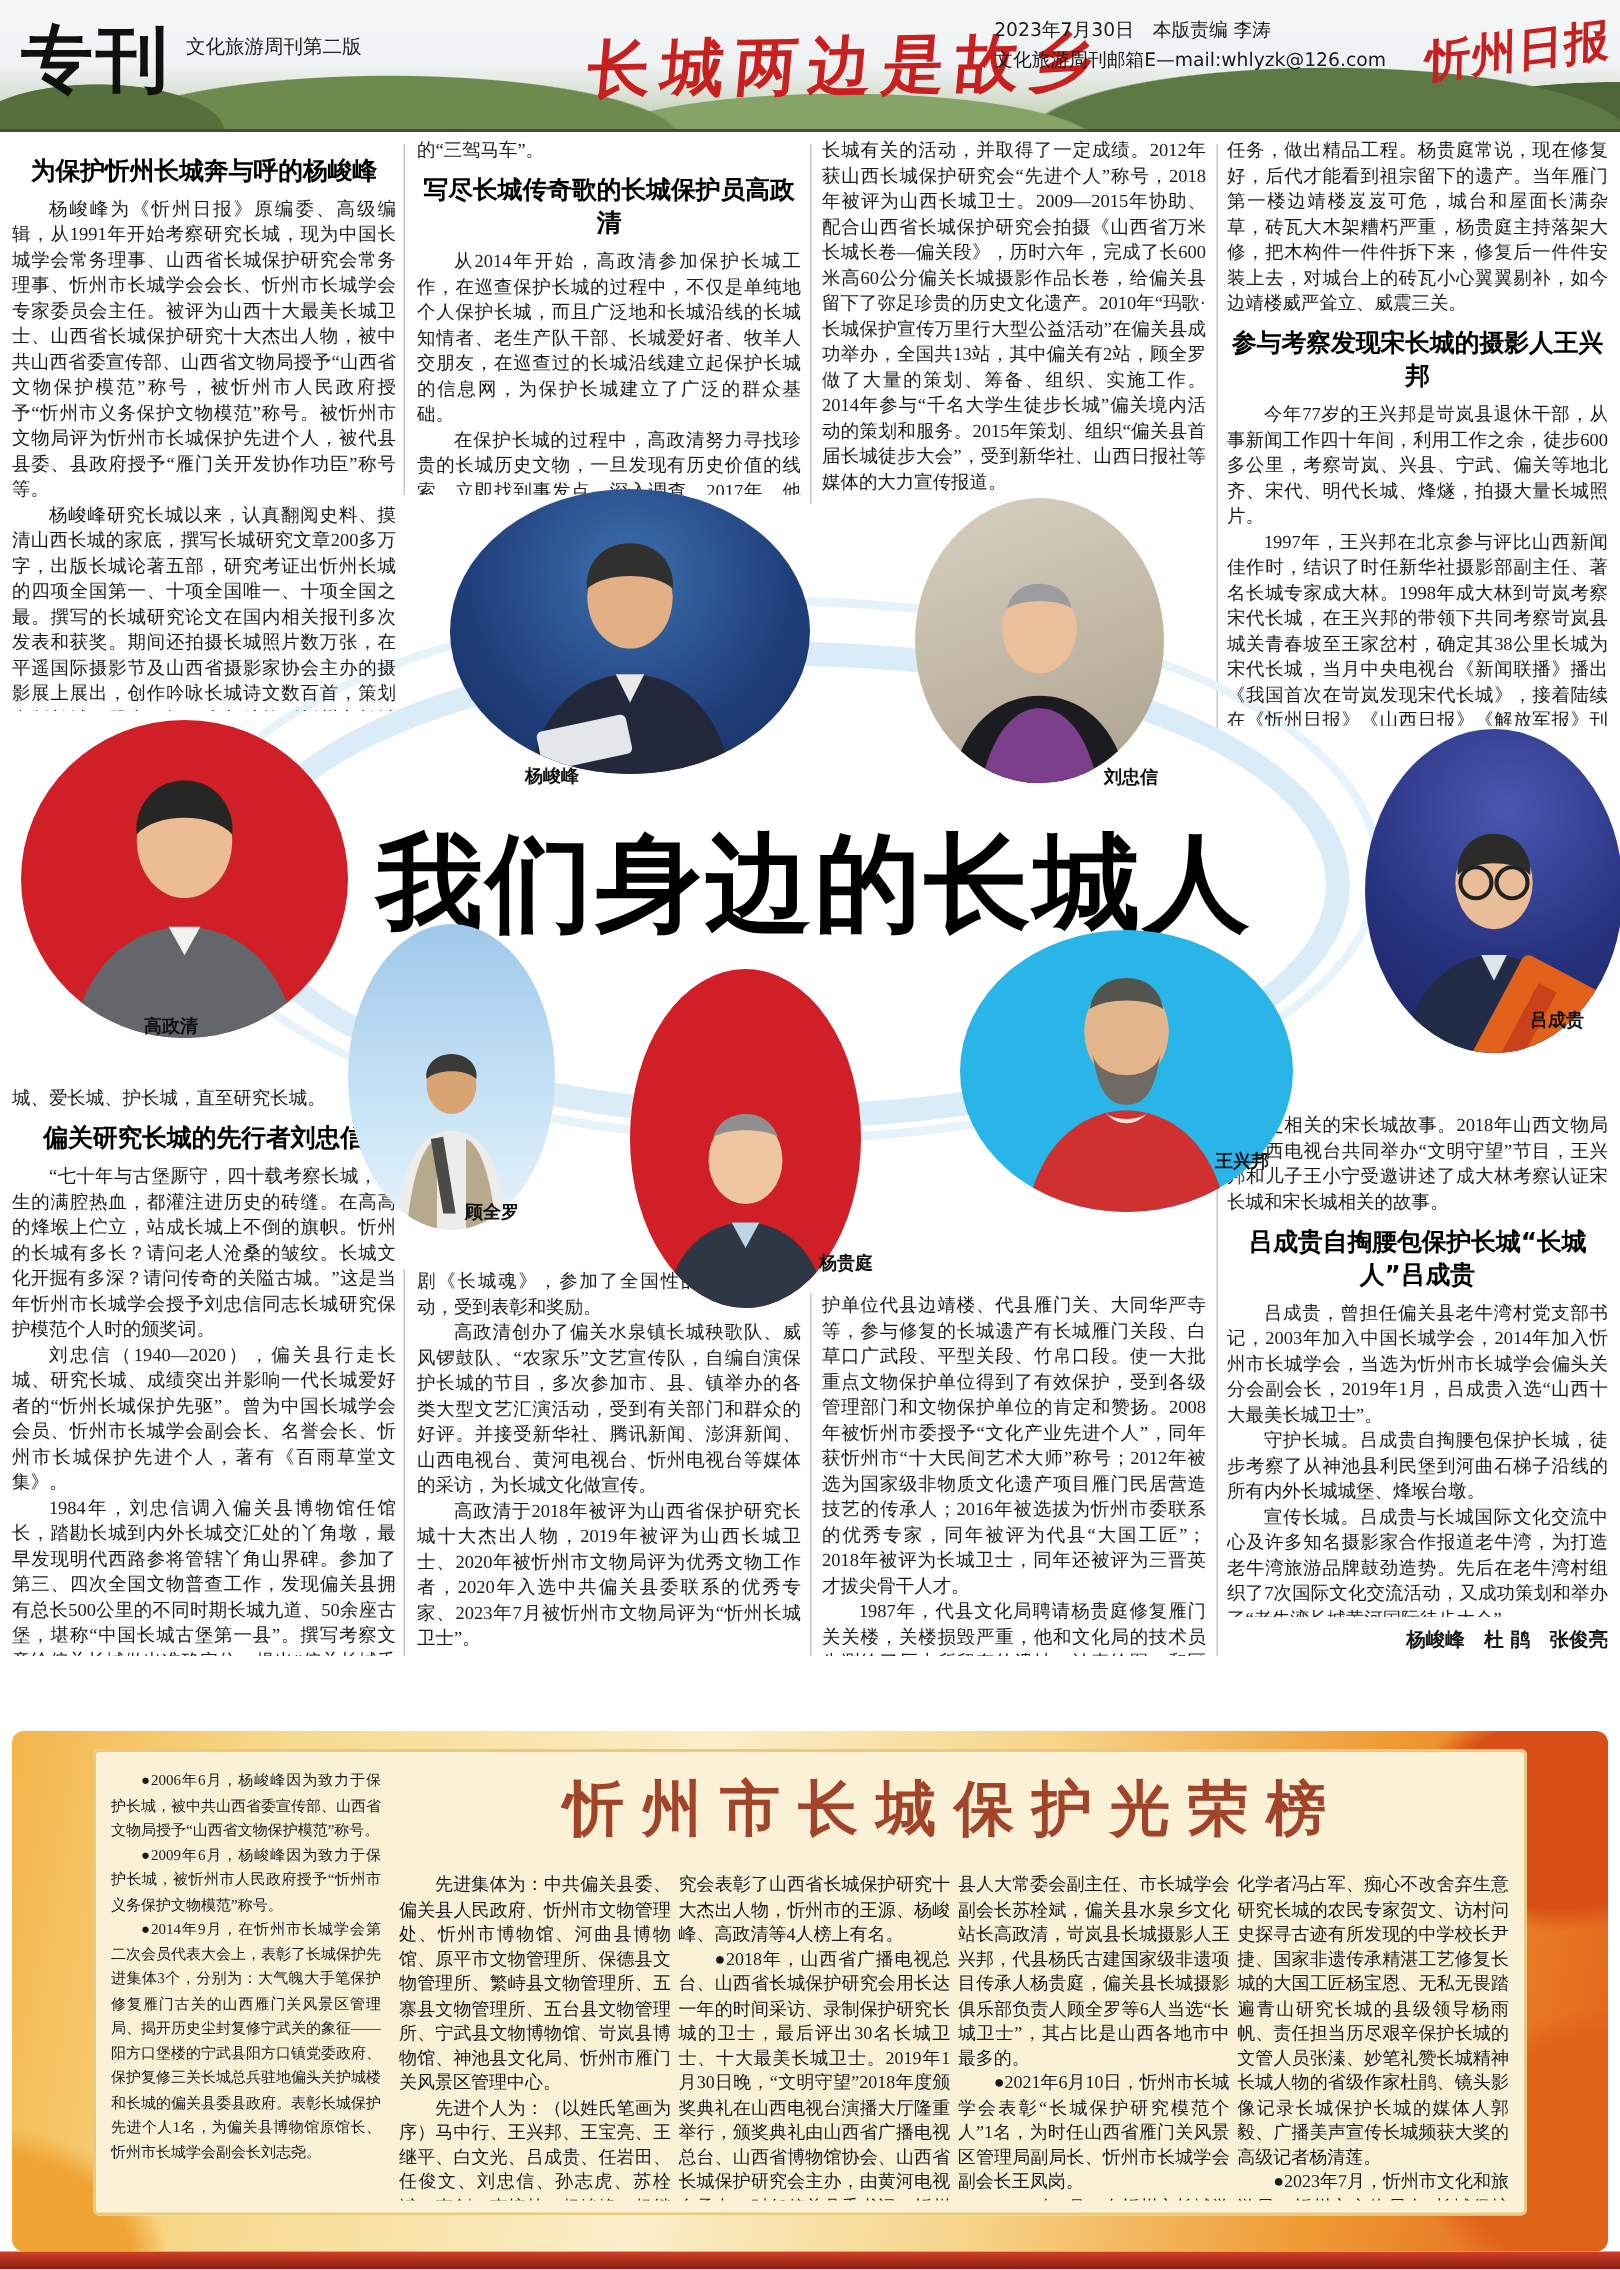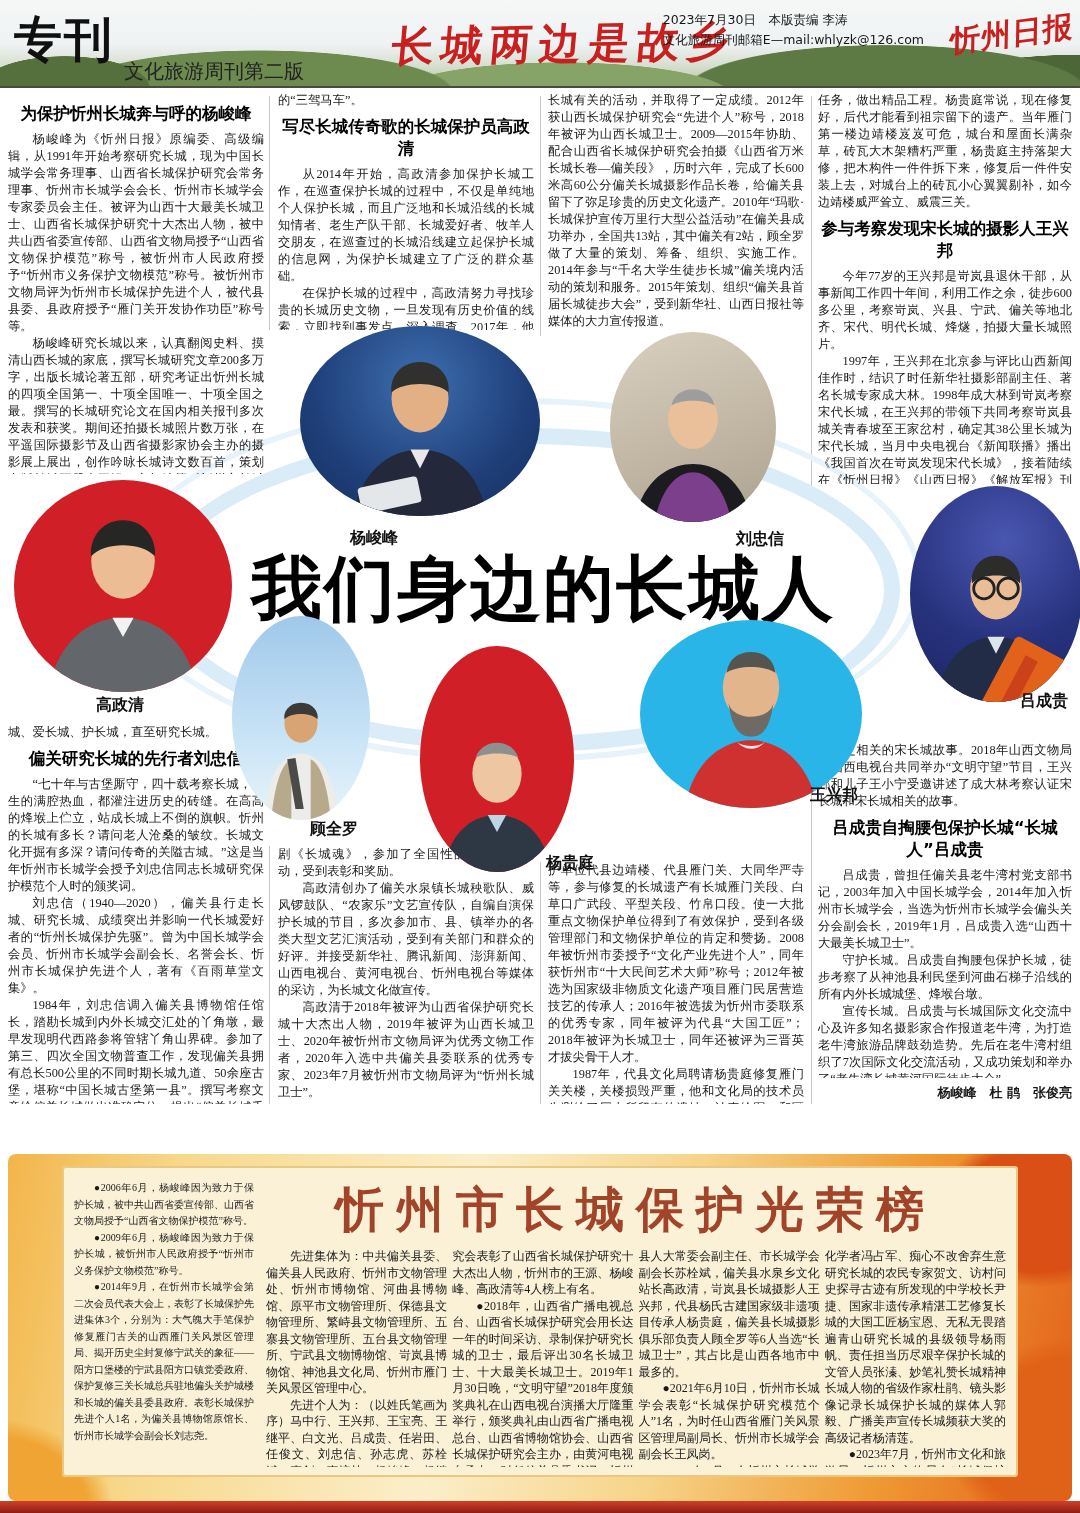--- a/index.html
+++ b/index.html
@@ -8,21 +8,21 @@
   
   #masthead{position:absolute;left:0;top:0;width:1080px;height:86px;border-bottom:2px solid #4a4a42;
     background:
       radial-gradient(140px 52px at 6% 102%, #55703d 0 60%, transparent 61%),
       radial-gradient(320px 70px at 24% 108%, #6d8a4f 0 60%, transparent 61%),
       radial-gradient(280px 56px at 52% 112%, #86a468 0 60%, transparent 61%),
       radial-gradient(330px 76px at 82% 106%, #5d7a45 0 60%, transparent 61%),
       radial-gradient(220px 46px at 100% 96%, #4c6637 0 60%, transparent 61%),
       linear-gradient(180deg,#f6f8f7 0%,#eef2f3 52%,#d7dfd0 76%,#b9c9a4 100%);}
   .m-edition{position:absolute;left:14px;top:8px;font-size:48px;font-weight:bold;color:#101010;letter-spacing:2px;}
-  .m-supp{position:absolute;left:124px;top:22px;font-size:20px;color:#222;margin-top:36px;}
+  .m-supp{position:absolute;left:124px;top:22px;font-size:13px;color:#222;}
   .m-banner{position:absolute;left:392px;top:16px;font-size:42px;font-weight:bold;color:#c7201f;
     letter-spacing:7px;transform:skewX(-6deg) rotate(-1deg);font-family:"Liberation Serif",serif;}
   .m-right{position:absolute;right:156px;top:10px;text-align:left;font-size:12.5px;color:#181818;
     font-family:"DejaVu Sans","Liberation Sans",sans-serif;line-height:20px;}
   .m-logo{position:absolute;right:6px;top:14px;font-size:30px;font-weight:bold;color:#c7201f;
     transform:rotate(-7deg) skewX(-8deg);letter-spacing:1px;}
   
   .seg{position:absolute;overflow:hidden;font-size:12.3px;line-height:17px;text-align:justify;z-index:2;}
   .bp{margin:0;text-indent:2em;}
   .frag{text-indent:0;}
@@ -31,38 +31,38 @@
   .byline{position:absolute;z-index:2;font-weight:bold;font-size:13px;
     font-family:"DejaVu Sans","Liberation Sans",sans-serif;}
   .vrule{position:absolute;width:1px;background:#c7c7c7;z-index:0;}
   
   .ring{position:absolute;border-radius:50%;z-index:1;}
   #ring1{left:150px;top:428px;width:718px;height:292px;border:16px solid #d9ecf7;}
   #ring2{left:118px;top:398px;width:792px;height:352px;border:6px solid #e7f3fa;}
   .photo{position:absolute;border-radius:50%;overflow:hidden;z-index:3;}
   .photo svg{display:block;width:100%;height:100%;}
   .cap{position:absolute;z-index:4;font-family:Liberation Serif, serif;
-    font-weight:bold;font-size:16px;color:#111;margin-top:19px;}
+    font-weight:bold;font-size:12px;color:#111;}
   #bigtitle{position:absolute;left:234px;top:542px;width:618px;z-index:2;text-align:center;
     font-family:"DejaVu Sans","Liberation Sans",sans-serif;font-weight:900;font-size:71px;
     letter-spacing:2px;color:#000;white-space:nowrap;}
   
   #honor{position:absolute;left:8px;top:1154px;width:1064px;height:347px;border-radius:8px;
     background:
       radial-gradient(170px 130px at 97% 16%, #d94f16 0 48%, transparent 60%),
       radial-gradient(230px 170px at 101% 82%, #e06218 0 48%, transparent 60%),
       radial-gradient(210px 150px at -2% 102%, #f0a433 0 48%, transparent 60%),
       linear-gradient(100deg,#f3b54a 0%,#f7d98c 16%,#fbeec9 42%,#f6d488 62%,#ef9a33 82%,#e2611a 100%);}
   #honor-panel{position:absolute;left:54px;right:54px;top:12px;bottom:24px;background:#faf1d7;
     border-radius:4px;box-shadow:0 0 0 2px #e8c97f inset;}
   .h-left{position:absolute;left:12px;top:14px;width:180px;bottom:12px;overflow:hidden;
     font-size:10px;line-height:16.5px;text-align:justify;}
   .h-left p{margin:0;text-indent:2em;}
   #honor-title{position:absolute;left:204px;right:12px;top:12px;text-align:center;font-weight:bold;
-    font-size:48px;letter-spacing:12px;color:#a2442a;font-family:"Liberation Serif","DejaVu Serif",serif;}
+    font-size:40px;letter-spacing:12px;color:#a2442a;font-family:"Liberation Serif","DejaVu Serif",serif;}
   #honor-cols{position:absolute;left:204px;right:12px;top:82px;bottom:10px;display:flex;gap:5px;}
   .h-col{flex:1 1 0;overflow:hidden;font-size:12px;line-height:16.5px;text-align:justify;}
   .h-col p{margin:0;text-indent:2em;}
   .h-col p.nf{text-indent:0;}
   #redstrip{position:absolute;left:0;top:1501px;width:1080px;height:12px;
     background:linear-gradient(180deg,#d0402a,#8c1f12);}
 </style>
 </head>
 <body>
 

